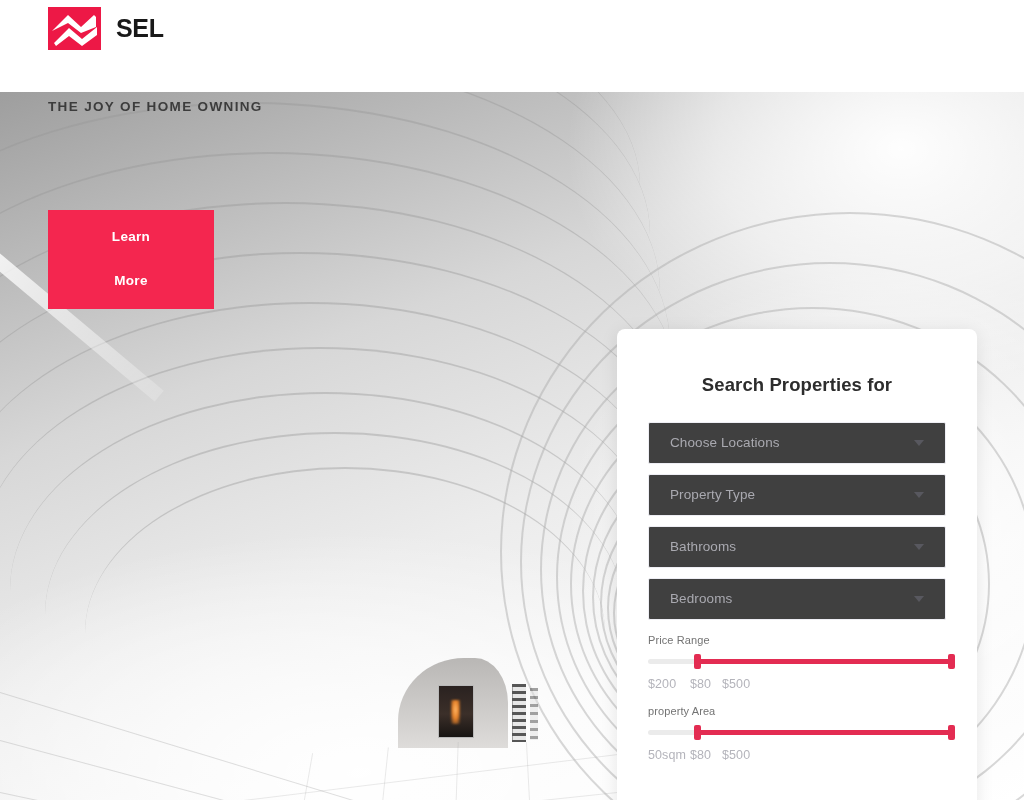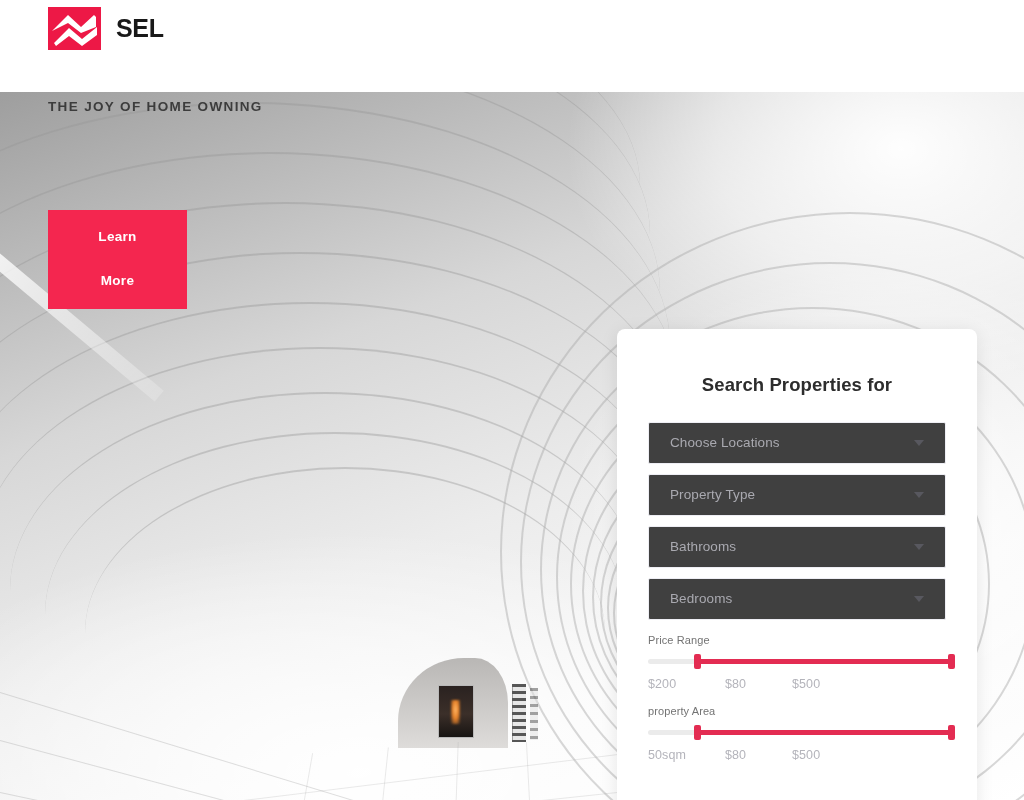--- a/index.html
+++ b/index.html
@@ -168,21 +168,21 @@
     font-weight: bold;
     letter-spacing: -0.8px;
     color: #2b2b2b;
     line-height: 1.12;
     white-space: nowrap;
   }
   .cta {
     position: absolute;
     left: 48px;
     top: 118px;
-    width: 139px;
+    width: 166px;
     height: 99px;
     background: #f4264f;
     border: none;
     cursor: pointer;
     display: flex;
     flex-direction: column;
     align-items: center;
     justify-content: space-between;
     padding: 20px 0 22px 0;
     z-index: 10;
@@ -284,21 +284,20 @@
     background: #e32c52;
     border-radius: 2px;
     cursor: grab;
   }
   .range-values {
     margin-top: 14px;
     font-size: 12.5px;
     color: #b4b4bb;
     letter-spacing: 0.1px;
     display: flex;
-    gap: 35px;
   }
   .range-values span { line-height: 1; }
   .rv-min  { width: 42px; }
   .rv-mid  { width: 32px; }
 </style>
 </head>
 <body>
 
 <div id="page">
 

